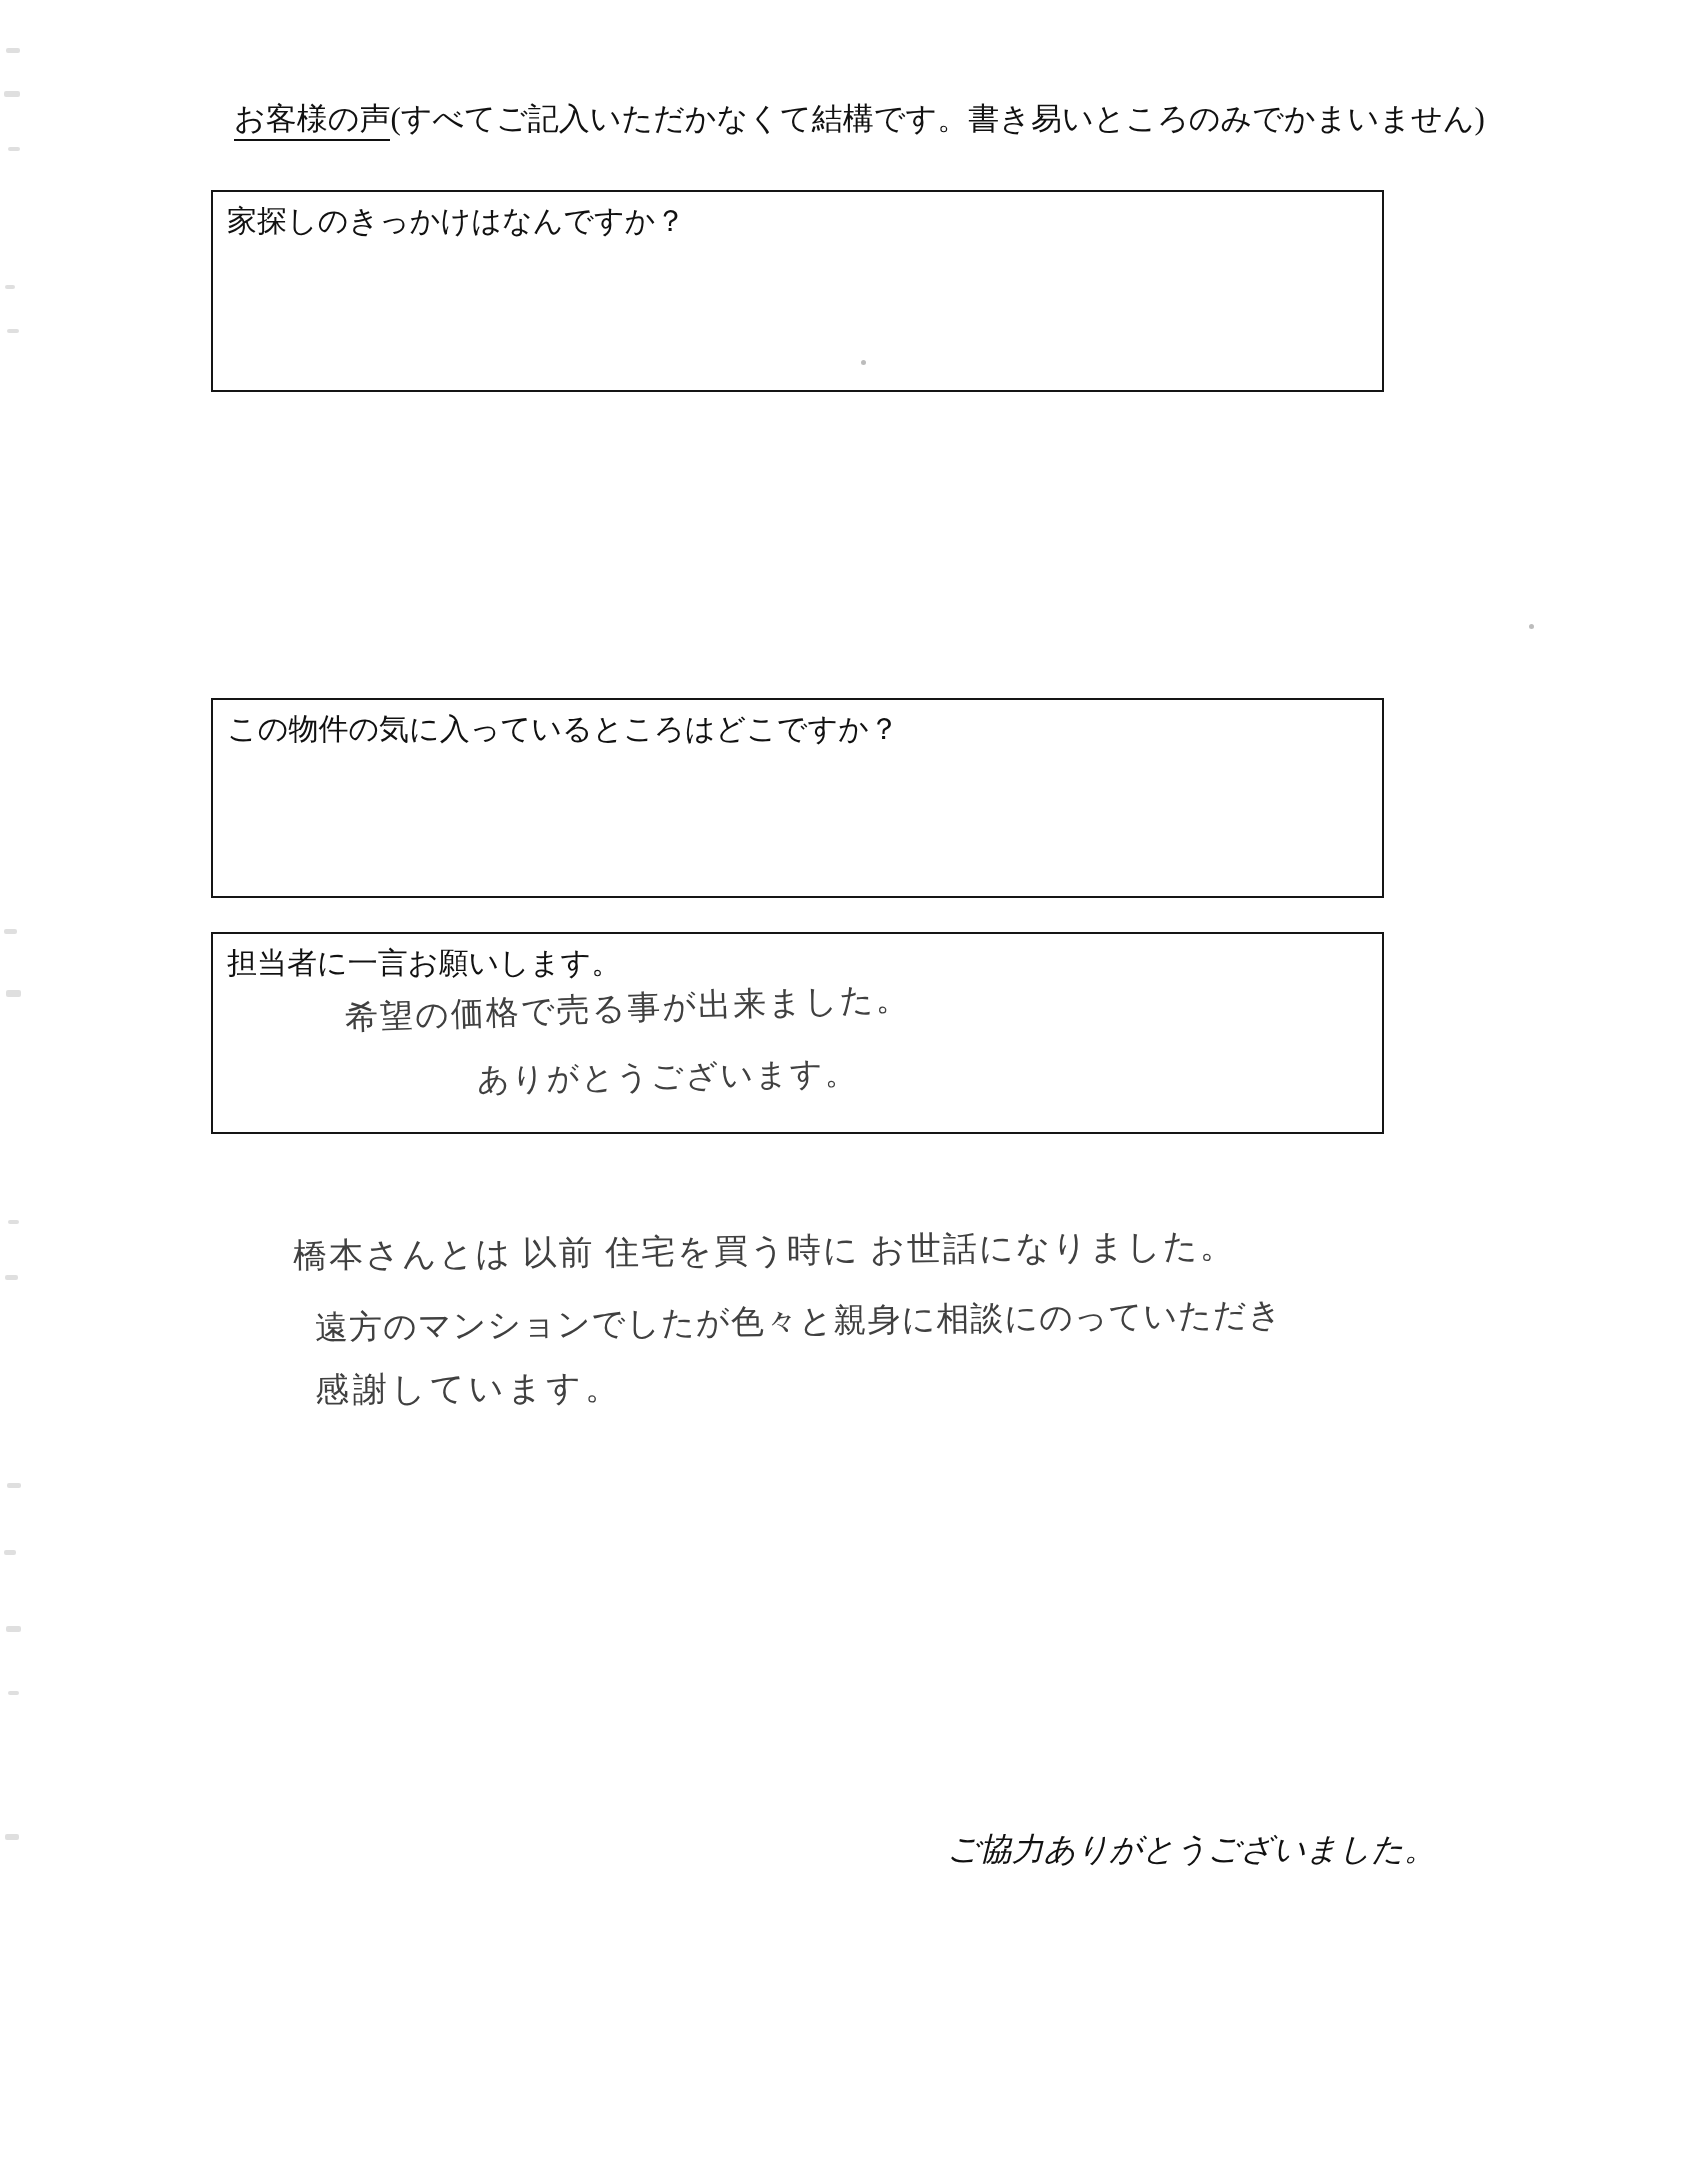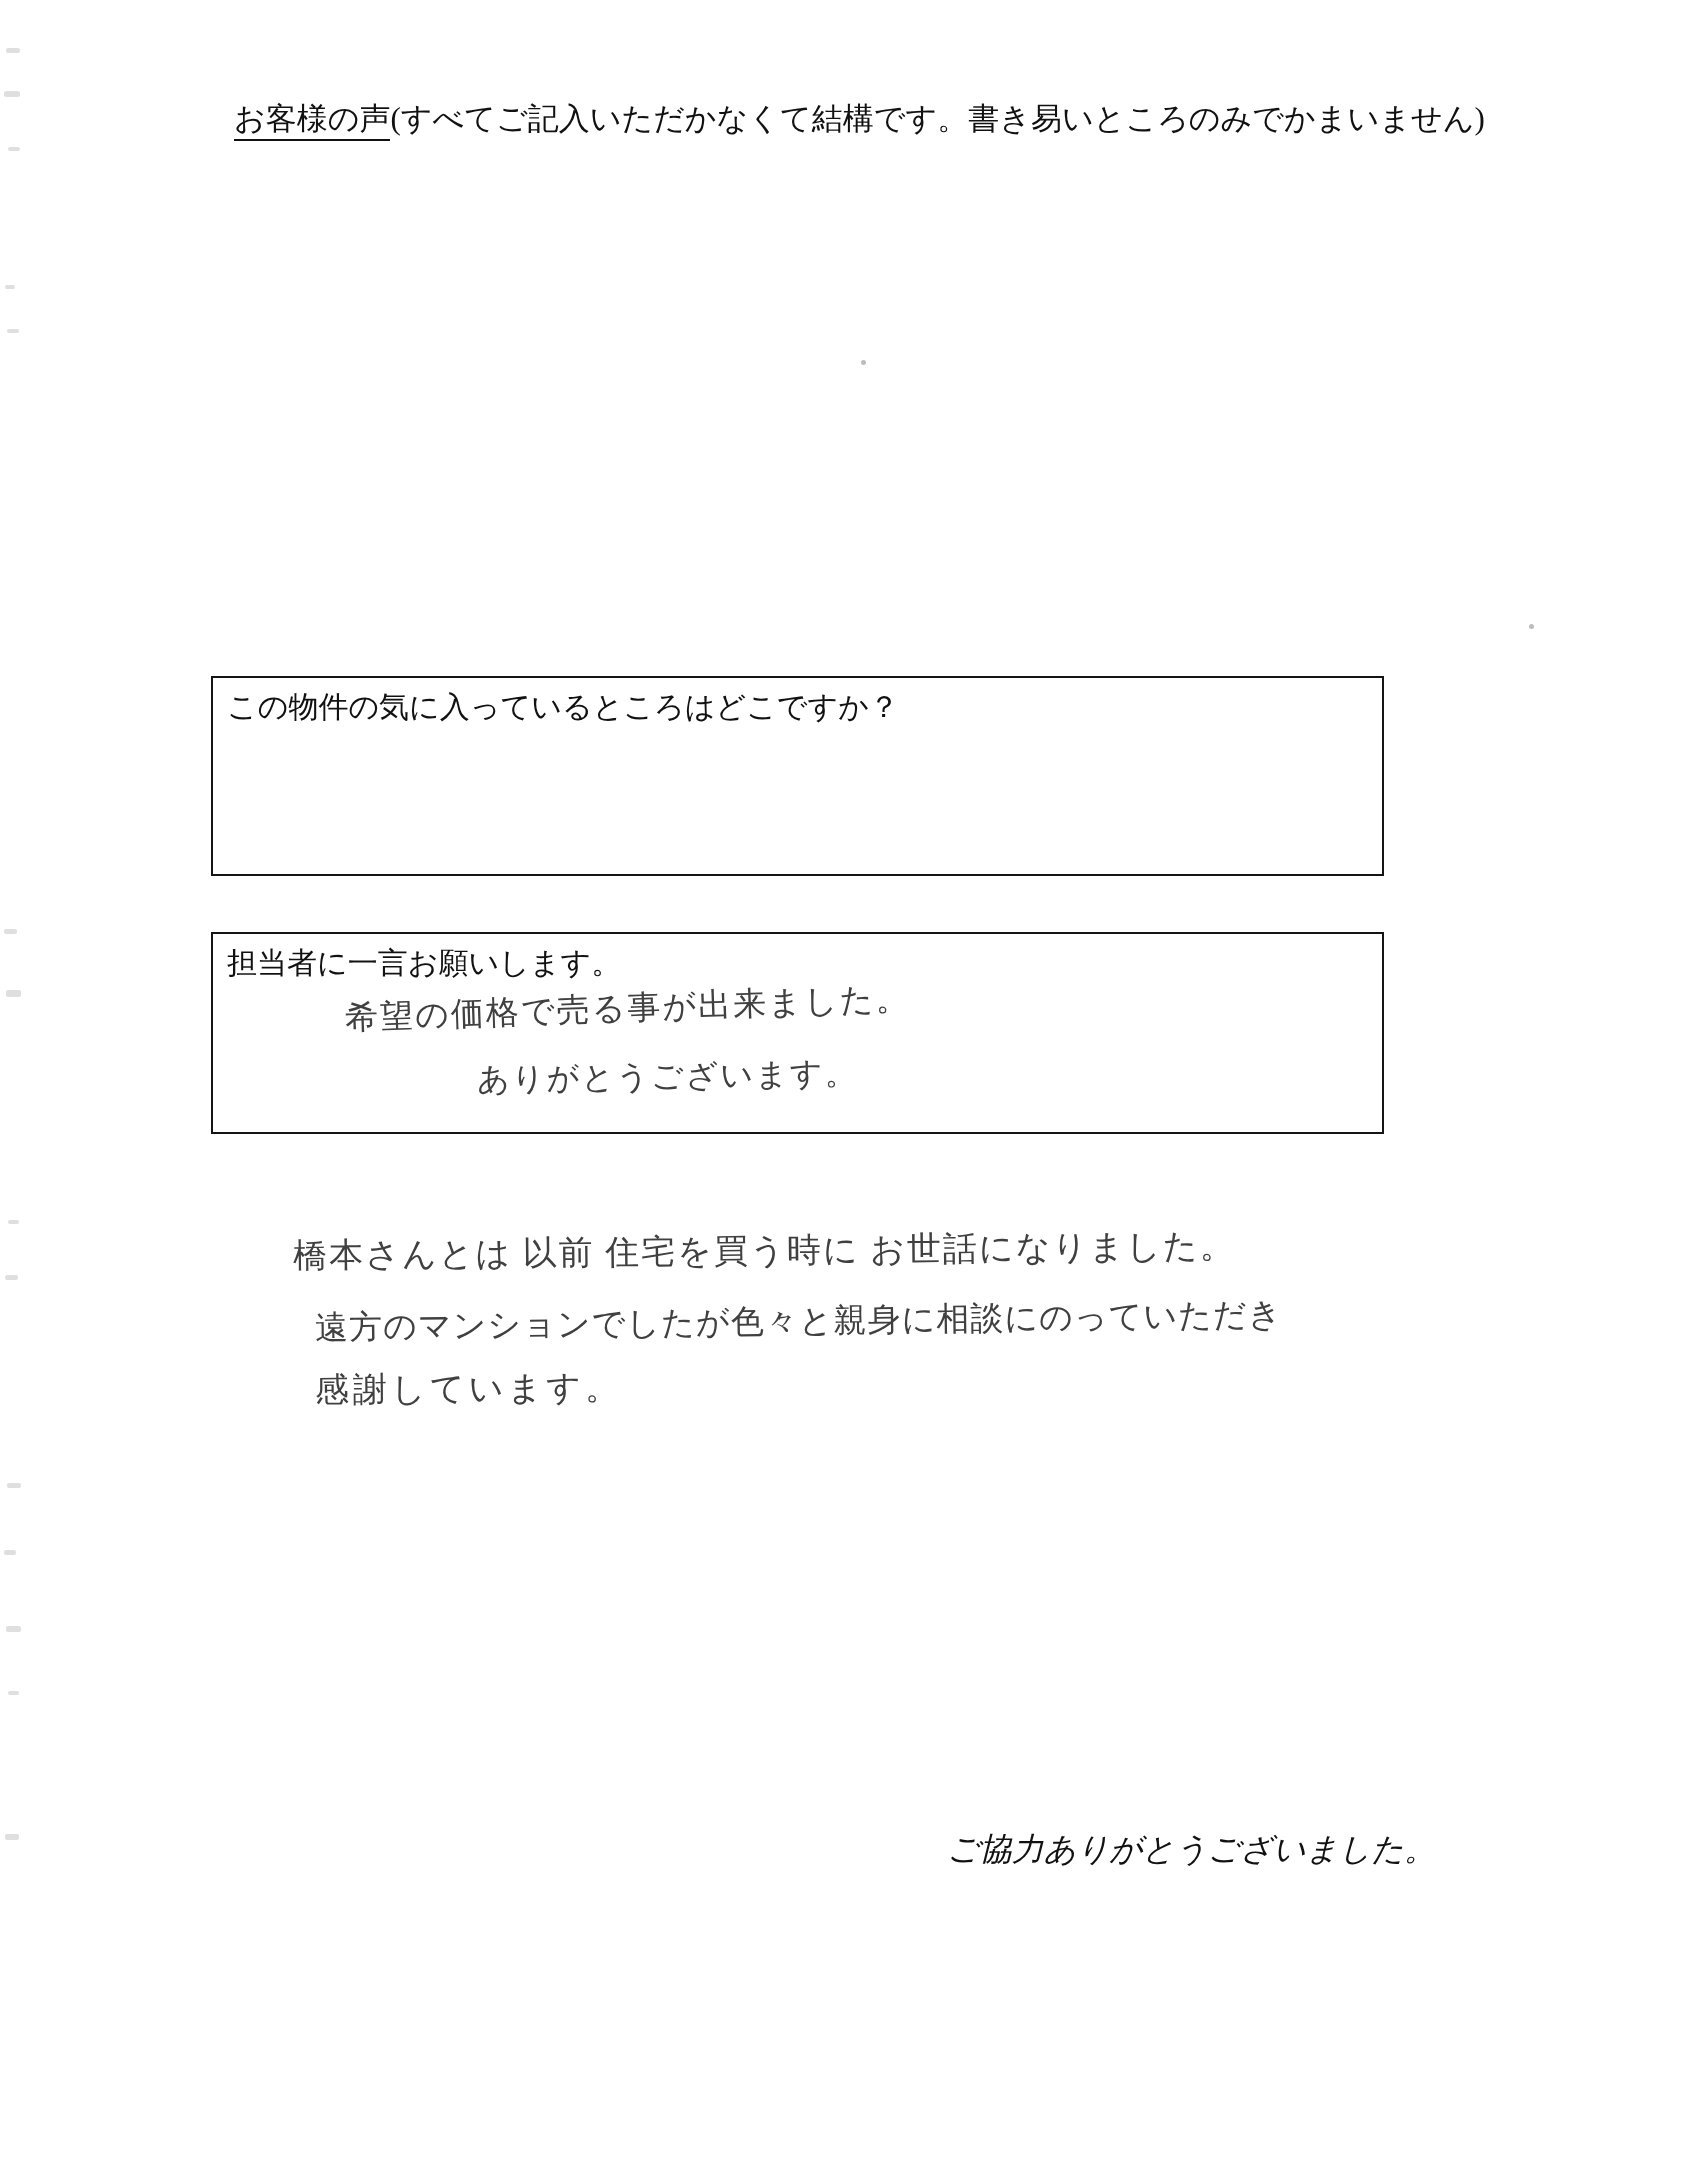--- a/index.html
+++ b/index.html
@@ -43,21 +43,21 @@
     position: absolute;
     left: 14px;
     top: 10px;
     font-size: 30px;
     line-height: 38px;
     white-space: nowrap;
     color: #111111;
   }
   #box-1 { top: 190px;  height: 202px; }
   #box-2 { top: 439px;  height: 182px; }
-  #box-3 { top: 676px;  height: 200px; }
+  #box-3 { top: 698px;  height: 200px; }
   #box-4 { top: 932px;  height: 202px; }
   #box-5 { top: 1186px; height: 594px; }
 
   
   .hand {
     position: absolute;
     font-family: "Liberation Serif", "DejaVu Serif", serif;
     color: #262626;
     white-space: nowrap;
     opacity: 0.88;
@@ -106,20 +106,23 @@
 </style>
 </head>
 <body>
 
 <div id="page">
 
   <div class="form-title">
     <span class="main">お客様の声</span><span>(すべてご記入いただかなくて結構です。書き易いところのみでかまいません)</span>
   </div>
 
+  <div class="qbox" id="box-1">
+    <div class="qlabel">家探しのきっかけはなんですか？</div>
+  </div>
 
 
   <div class="qbox" id="box-3">
     <div class="qlabel">この物件の気に入っているところはどこですか？</div>
   </div>
 
   <div class="qbox" id="box-4">
     <div class="qlabel">担当者に一言お願いします。</div>
   </div>
 

